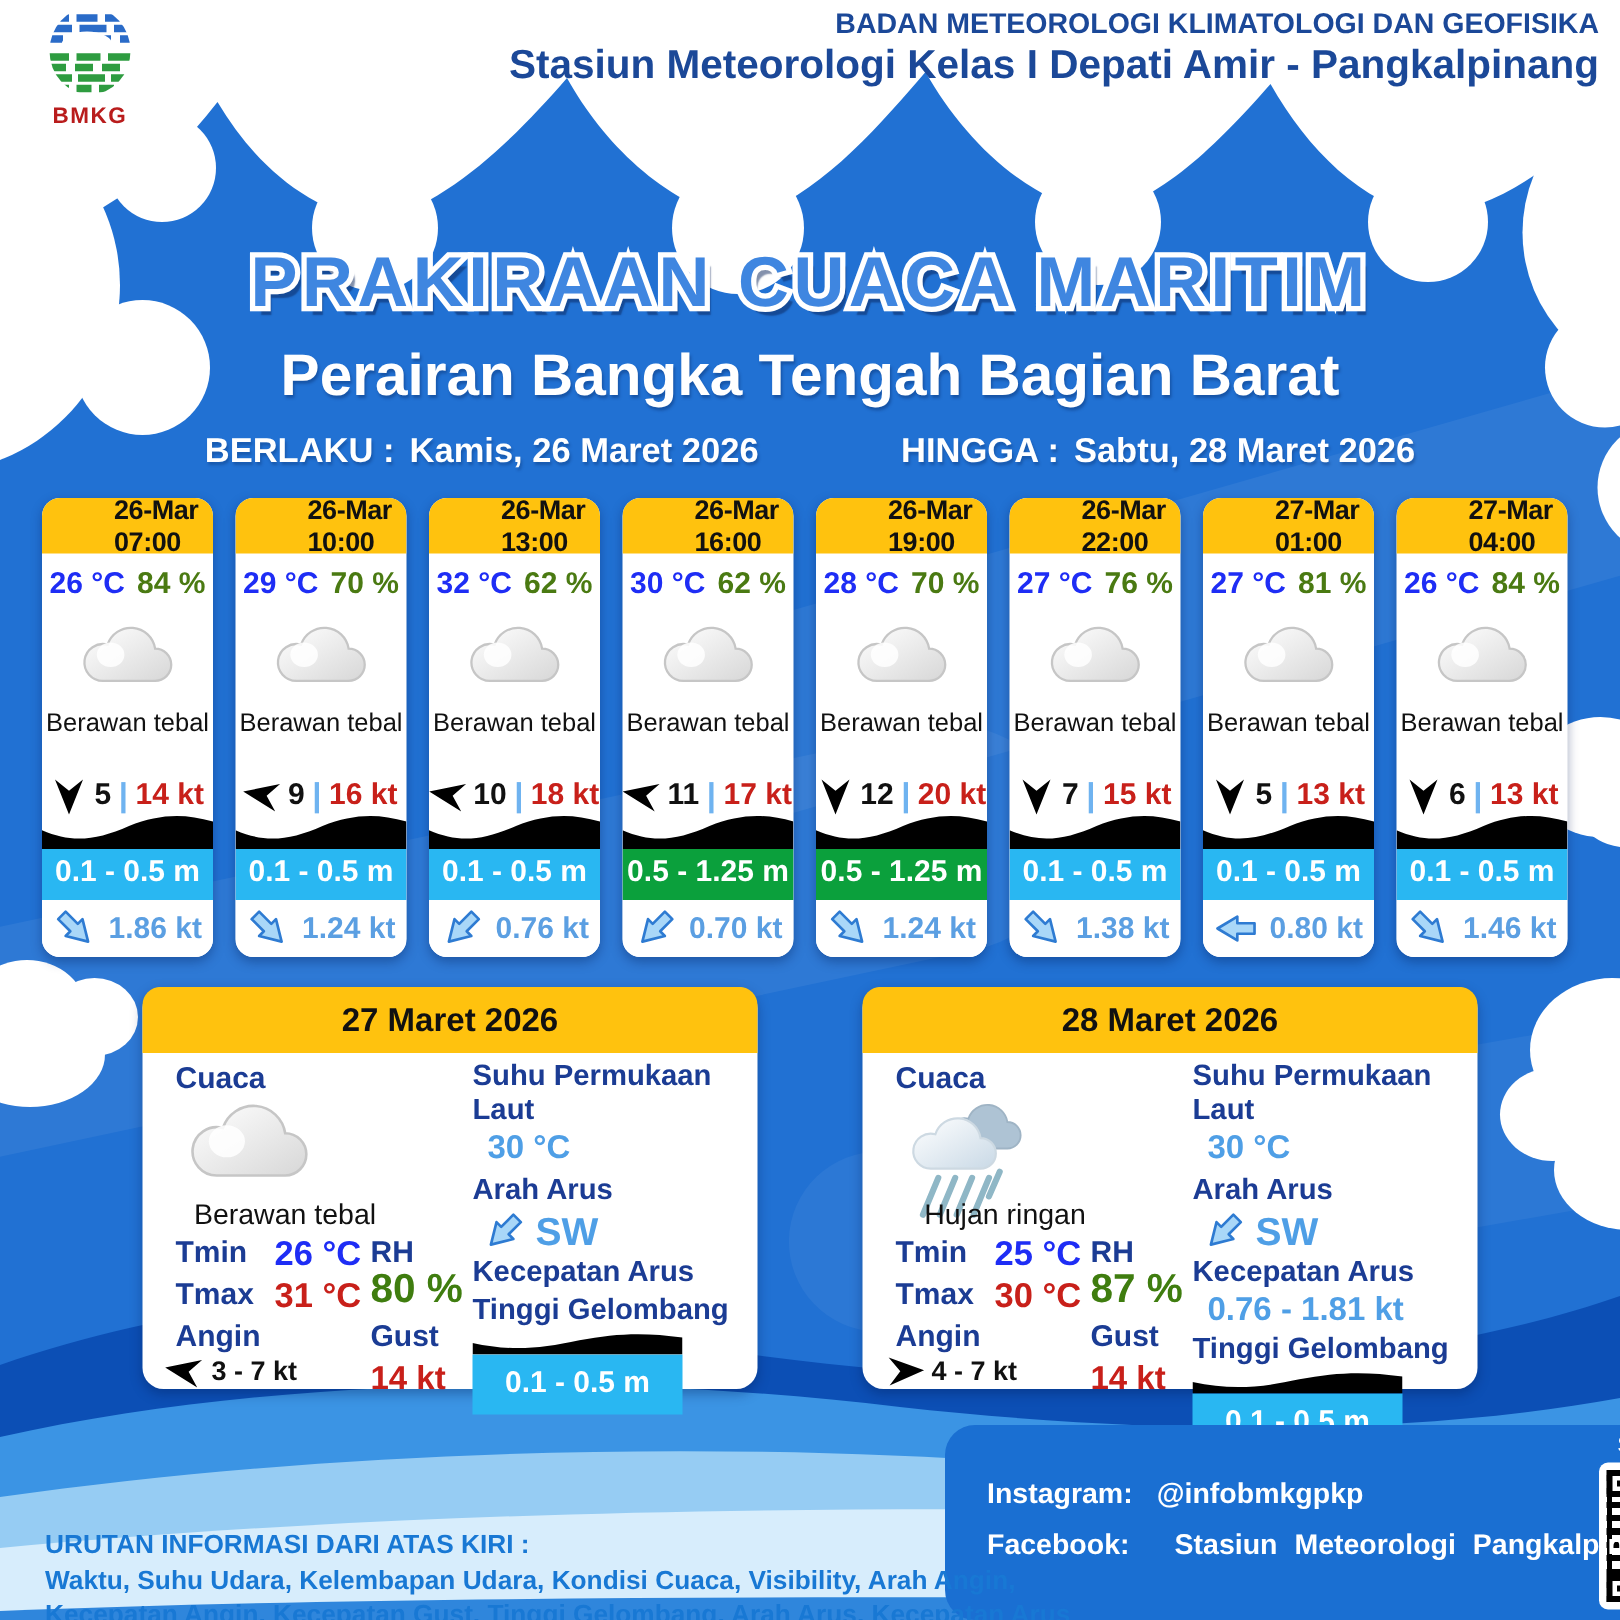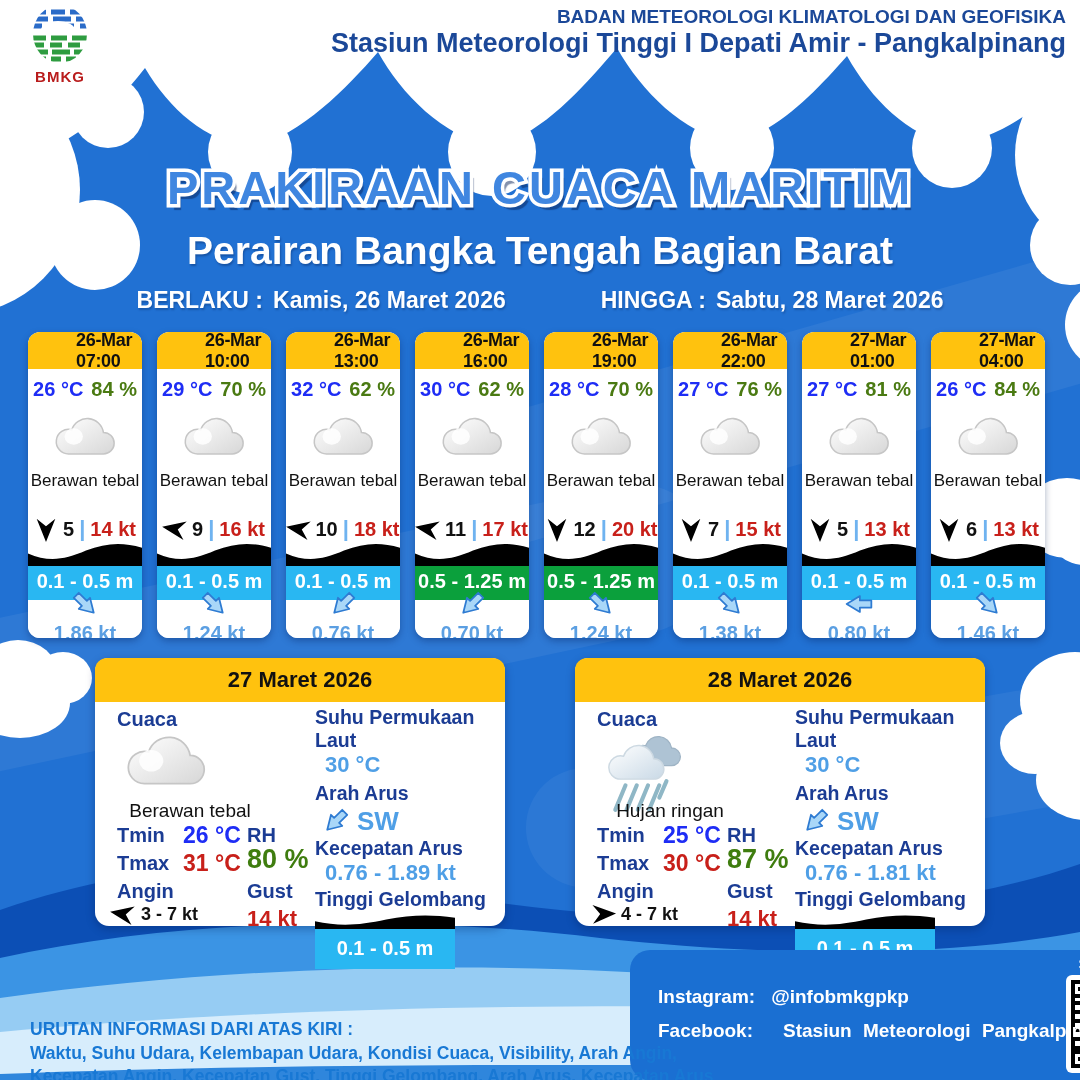--- a/index.html
+++ b/index.html
@@ -43,21 +43,21 @@
   .wrow{display:flex;align-items:center;justify-content:center;gap:5px;margin-top:24px;font-weight:bold;font-size:20px;}
   .wrow .ws{color:#111;} .wrow .sep{color:#6FB3F0;font-size:22px;} .wrow .gust{color:#C8201A;}
   .dart{width:24px;height:28px;display:inline-block;}
   .dart svg{display:block;width:24px;height:28px;}
   .waveband{position:absolute;left:0;right:0;bottom:38px;height:60px;}
   .waveband .crest{display:block;width:100%;height:26px;}
   .waveband .solid{height:34px;background:#29B7F2;color:#fff;font-size:20px;font-weight:600;
        text-align:center;line-height:30px;}
   .waveband.green .solid{background:#0BA03C;}
   .currow{position:absolute;left:0;right:0;bottom:0;height:38px;display:flex;align-items:center;
-       justify-content:center;gap:7px;background:#fff;flex-direction:column;}
+       justify-content:center;gap:7px;background:#fff;}
   .curarrow{width:30px;height:22px;display:inline-block;}
   .curarrow svg{display:block;width:30px;height:22px;}
   .curval{color:#5B9FE2;font-weight:bold;font-size:20px;}
   .dir-s{transform:rotate(0deg);} .dir-w{transform:rotate(100deg);} .dir-e{transform:rotate(268deg);}
   .cur-se{transform:rotate(45deg);} .cur-sw{transform:rotate(135deg);} .cur-w{transform:rotate(180deg);}
   
   .dcard{position:absolute;top:658px;width:410px;height:268px;background:#fff;border-radius:14px;
       box-shadow:0 3px 8px rgba(0,25,80,.35);z-index:5;}
   .dcard.left{left:95px;} .dcard.right{left:575px;}
   .dhead{height:44px;background:#FFC20E;border-radius:12px 12px 0 0;color:#111;font-weight:bold;font-size:22px;
@@ -183,21 +183,21 @@
         <line x1="4" y1="41" x2="60" y2="41" stroke="#2E9C40" stroke-width="5" stroke-dasharray="12 6"></line>
         <line x1="2" y1="48" x2="62" y2="48" stroke="#2E9C40" stroke-width="5" stroke-dasharray="18 4"></line>
         <line x1="8" y1="55" x2="56" y2="55" stroke="#2E9C40" stroke-width="5" stroke-dasharray="10 5"></line>
       </g>
     </svg>
     <div class="bm">BMKG</div>
   </div>
 
   <div class="tophead">
     <div class="l1">BADAN METEOROLOGI KLIMATOLOGI DAN GEOFISIKA</div>
-    <div class="l2">Stasiun Meteorologi Tinggi I Depati Amir - Pangkalpinang</div>
+    <div class="l2">Stasiun Meteorologi Kelas I Depati Amir - Pangkalpinang</div>
   </div>
 
   <div class="titlewrap">
     <div class="maintitle">
       <span class="back" aria-hidden="true">PRAKIRAAN CUACA MARITIM</span>
       <span class="front">PRAKIRAAN CUACA MARITIM</span>
     </div>
     <div class="subtitle">Perairan Bangka Tengah Bagian Barat</div>
     <div class="validrow">
       <span class="pair">
@@ -542,21 +542,20 @@
         <div class="rlbl" style="margin-top:4px;">Arah Arus</div>
         <div class="swrow">
           <span class="curarrow cur-sw">
               <svg viewBox="0 0 34 24" width="32" height="24">
                 <use href="#curp" fill="#A9D7F8" stroke="#2E7BD2" stroke-width="2" stroke-linejoin="round"></use>
               </svg>
             </span>
           <span class="swtxt">SW</span>
         </div>
         <div class="rlbl">Kecepatan Arus</div>
-        <div class="rval">0.76 - 1.89 kt</div>
         <div class="rlbl" style="margin-top:2px;">Tinggi Gelombang</div>
         <div class="minibox">
           <svg class="crest" viewBox="0 0 114 27" preserveAspectRatio="none">
               <use href="#crestp"></use>
             </svg>
           <div class="solid">0.1 - 0.5 m</div>
         </div>
       </div>
     </div>
   </div>

